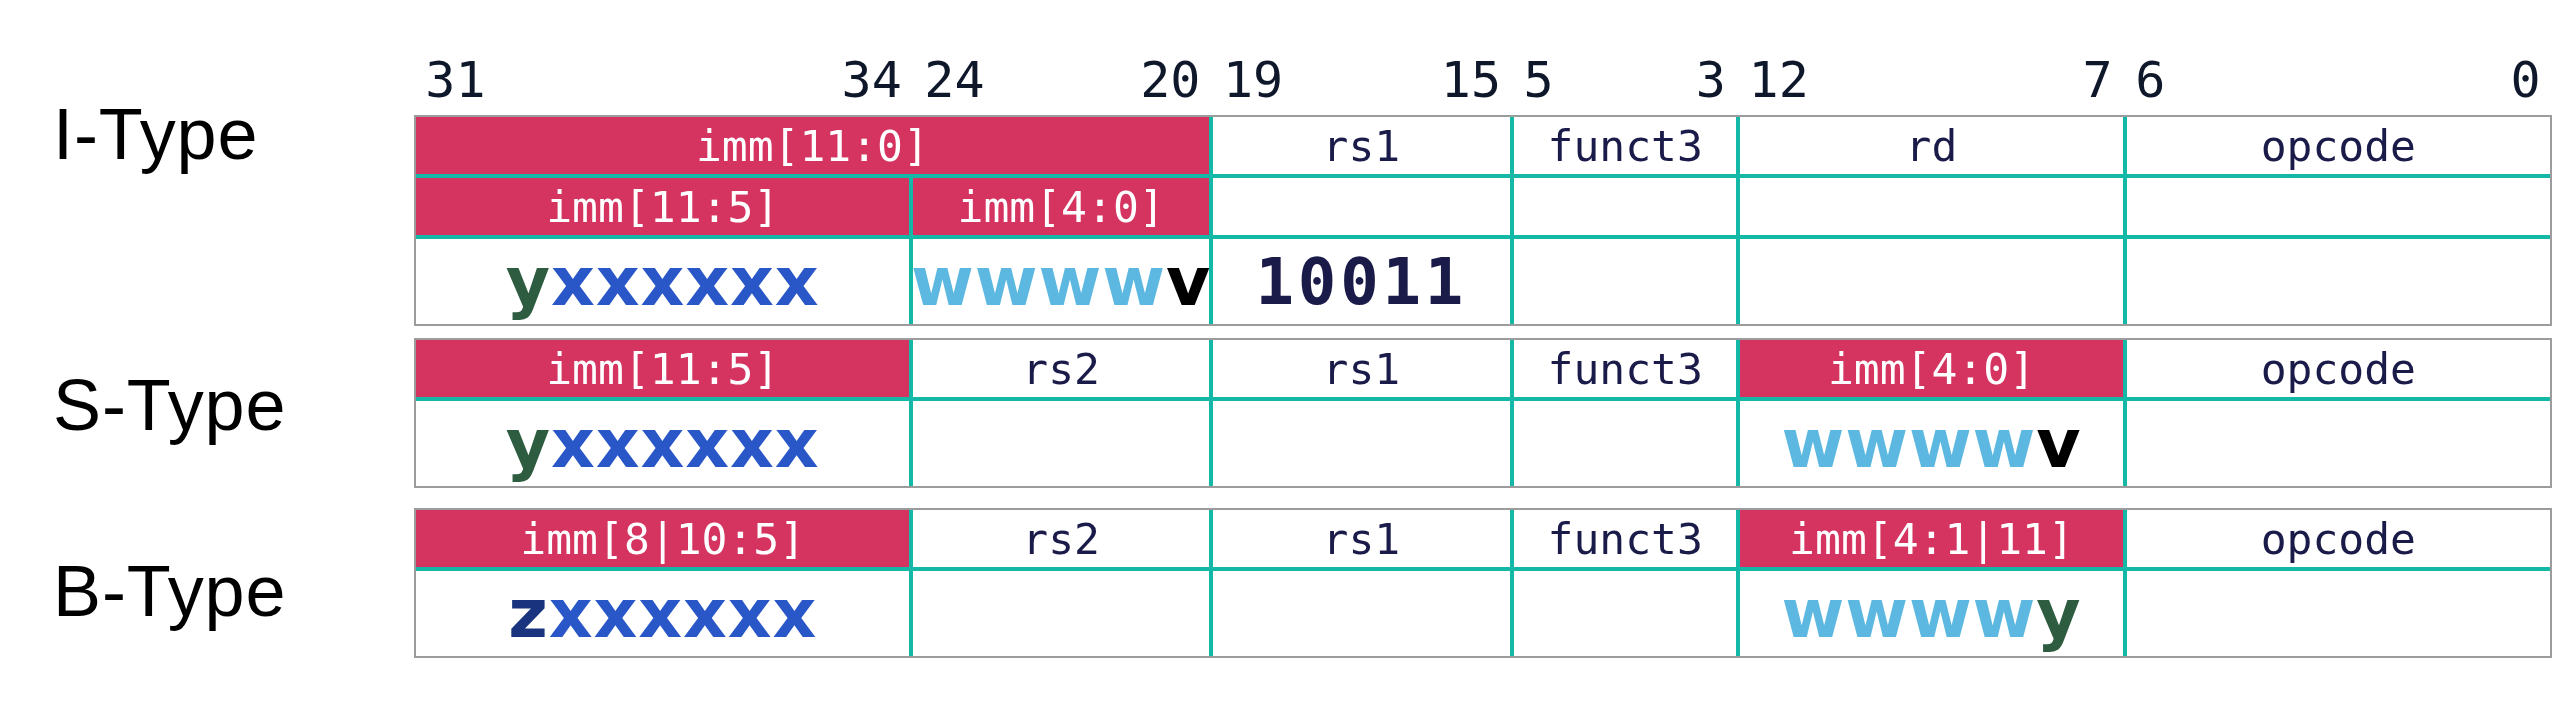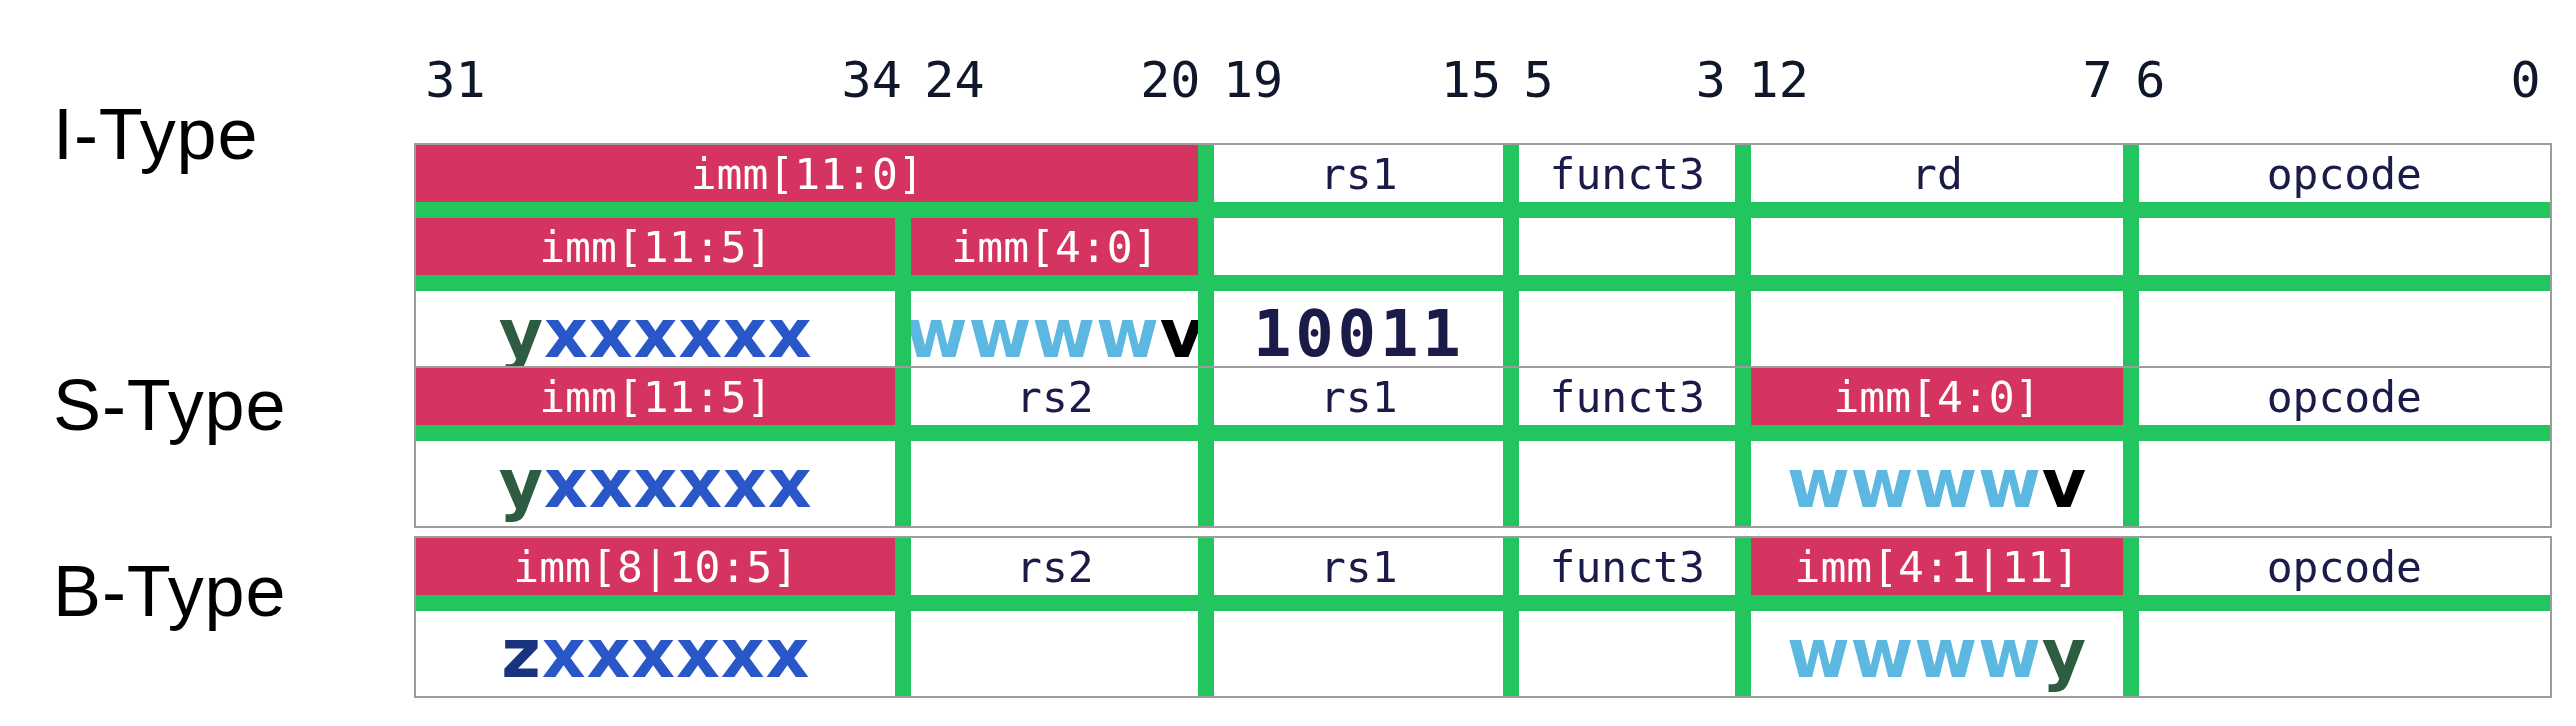--- a/index.html
+++ b/index.html
@@ -39,25 +39,24 @@
     padding:0 11.3px;
     box-sizing:border-box;
   }
 
   .group{
     position:absolute;
     left:414px;
     width:2138px;
     display:grid;
     grid-template-columns:528fr 316fr 318fr 238fr 409fr 453fr;
-    gap:16px;
-    background:#22c55e;
+    gap:4px;
+    background:#14b8a6;
     border:2.8px solid #9c9c9c;
     box-sizing:border-box;
-    margin-top:28px;
   }
   #group-i{top:115px;grid-template-rows:57px 57px 85px;}
   #group-s{top:338px;grid-template-rows:57px 85px;}
   #group-b{top:508px;grid-template-rows:57px 85px;}
 
   .cell{
     background:#ffffff;
     display:flex;
     align-items:center;
     justify-content:center;

